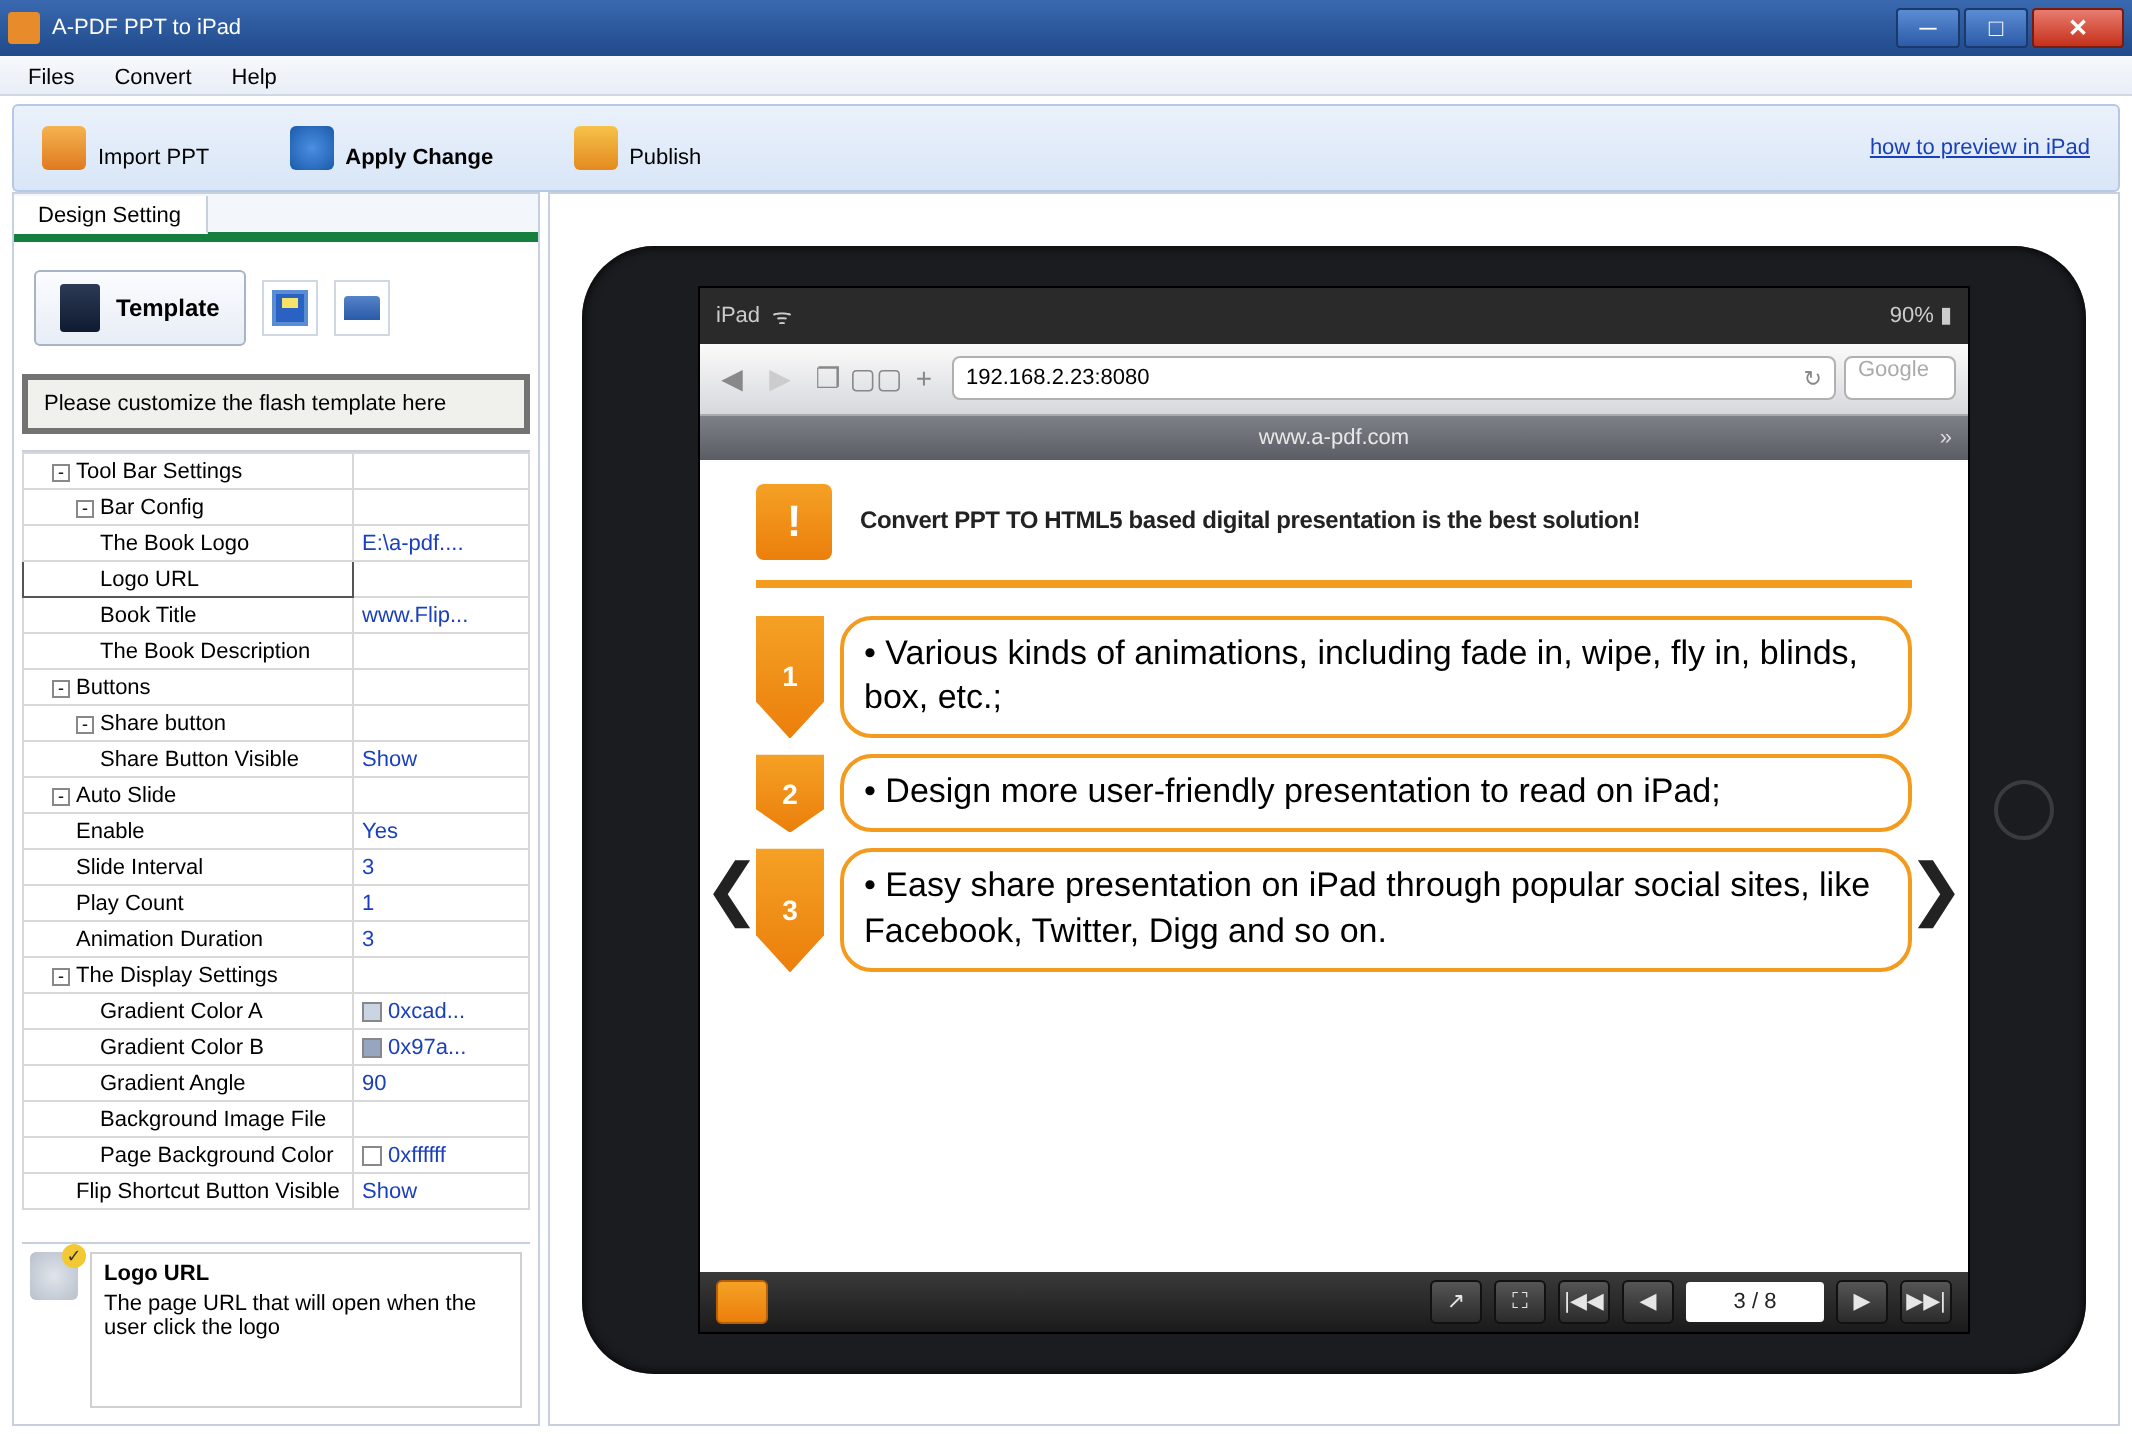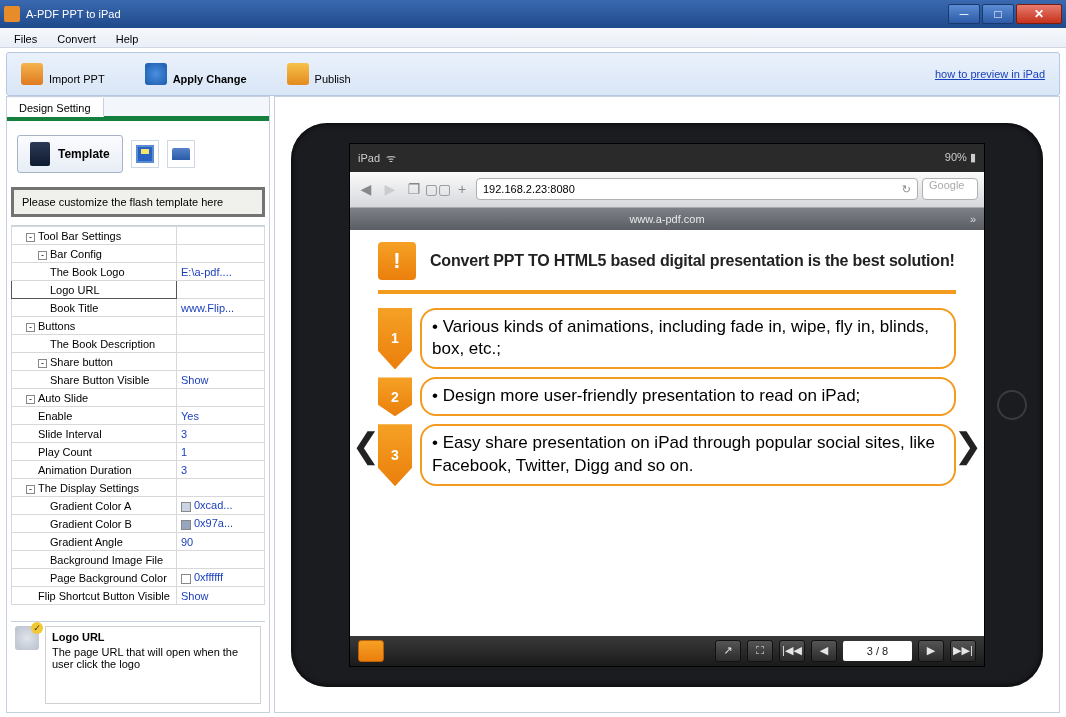--- a/index.html
+++ b/index.html
@@ -70,21 +70,21 @@
 .browbar .navico { width: 20px; height: 20px; color: #888; display: flex; align-items: center; justify-content: center; font-size: 14px; cursor: pointer; }
 .addrbar { flex: 1; height: 22px; background: #fff; border: 1px solid #b0b0b0; border-radius: 4px; padding: 0 6px; display: flex; align-items: center; font-size: 10px; }
 .addrbar .reload { margin-left: auto; color: #888; }
 .searchbar { width: 56px; height: 22px; background: #fff; border: 1px solid #b0b0b0; border-radius: 4px; padding: 0 6px; display: flex; color: #aaa; font-size: 10px; }
 .tabstrip { height: 22px; background: linear-gradient(#7d8187, #5a5e64); color: #e8e8e8; display: flex; align-items: center; justify-content: center; font-size: 10px; position: relative; }
 .tabstrip .chev { position: absolute; right: 8px; color: #ddd; }
 
 .slidearea { flex: 1; background: #fff; position: relative; padding: 12px 28px 0 28px; }
 .slidetitle { display: flex; align-items: center; gap: 14px; margin-bottom: 10px; }
 .warnbox { width: 38px; height: 38px; background: linear-gradient(#f5a125, #eb7f0b); border-radius: 4px; display: flex; align-items: center; justify-content: center; color: #fff; font-size: 22px; font-weight: bold; }
-.titletxt { font-size: 16px; font-weight: bold; color: #222; line-height: 1.25; letter-spacing: -0.2px; }
+.titletxt { font-size: 12px; font-weight: bold; color: #222; line-height: 1.25; letter-spacing: -0.2px; }
 .hr { height: 4px; background: #f29b1f; margin: 6px 0 14px 0; }
 .arrows { position: absolute; top: 50%; width: 28px; height: 40px; display: flex; align-items: center; justify-content: center; font-size: 34px; color: #222; cursor: pointer; transform: translateY(-20%); }
 .arrL { left: 2px; } .arrR { right: 2px; }
 .bulletrow { display: flex; align-items: stretch; margin-bottom: 8px; }
 .chevnum { width: 34px; background: linear-gradient(#f5a125, #eb7f0b); color: #fff; display: flex; align-items: center; justify-content: center; font-size: 14px; font-weight: bold; clip-path: polygon(0 0, 100% 0, 100% 70%, 50% 100%, 0 70%); margin-right: 8px; }
 .bulletbox { flex: 1; border: 2px solid #f29b1f; border-radius: 16px; padding: 6px 10px; font-size: 17px; line-height: 1.35; }
 
 .playerbar { height: 30px; background: linear-gradient(#3a3a3a, #1a1a1a); display: flex; align-items: center; padding: 0 8px; gap: 6px; }
 .playerbar .pbtn { width: 26px; height: 22px; background: linear-gradient(#555, #2b2b2b); border: 1px solid #111; border-radius: 3px; color: #e6e6e6; display: flex; align-items: center; justify-content: center; font-size: 11px; cursor: pointer; }
 .playerbar .pagebox { width: 69px; height: 20px; background: #fff; border-radius: 2px; display: flex; align-items: center; justify-content: center; font-size: 11px; color: #222; }
@@ -162,25 +162,25 @@
             </tr>
             <tr class="sel">
               <td class="ind3"><span>Logo URL</span></td>
               <td class="vcol"><span></span></td>
             </tr>
             <tr>
               <td class="ind3"><span>Book Title</span></td>
               <td class="vcol"><span>www.Flip...</span></td>
             </tr>
             <tr>
+              <td class="ind3"><span>The Book Description</span></td>
+              <td class="vcol"><span></span></td>
+            </tr>
+            <tr>
               <td class="ind1"><span class="toggle">-</span><span>Buttons</span></td>
-              <td class="vcol"><span></span></td>
-            </tr>
-            <tr>
-              <td class="ind3"><span>The Book Description</span></td>
               <td class="vcol"><span></span></td>
             </tr>
             <tr>
               <td class="ind2"><span class="toggle">-</span><span>Share button</span></td>
               <td class="vcol"><span></span></td>
             </tr>
             <tr>
               <td class="ind3"><span>Share Button Visible</span></td>
               <td class="vcol"><span>Show</span></td>
             </tr>

